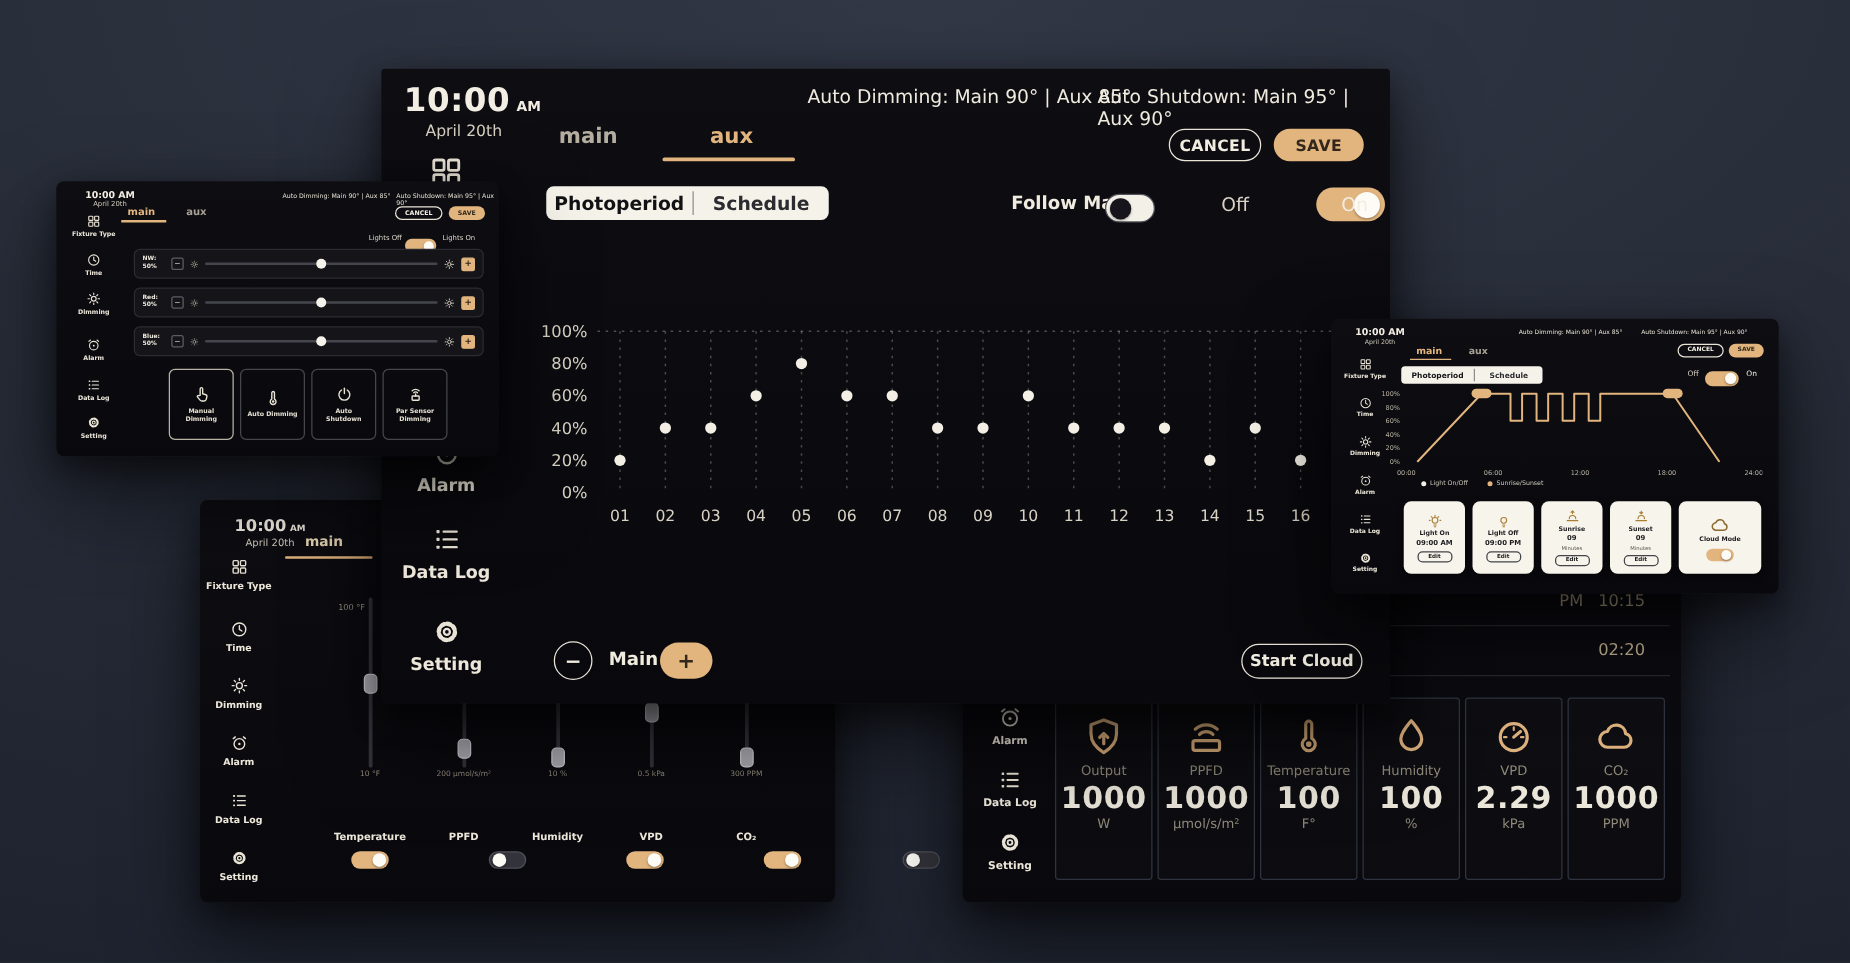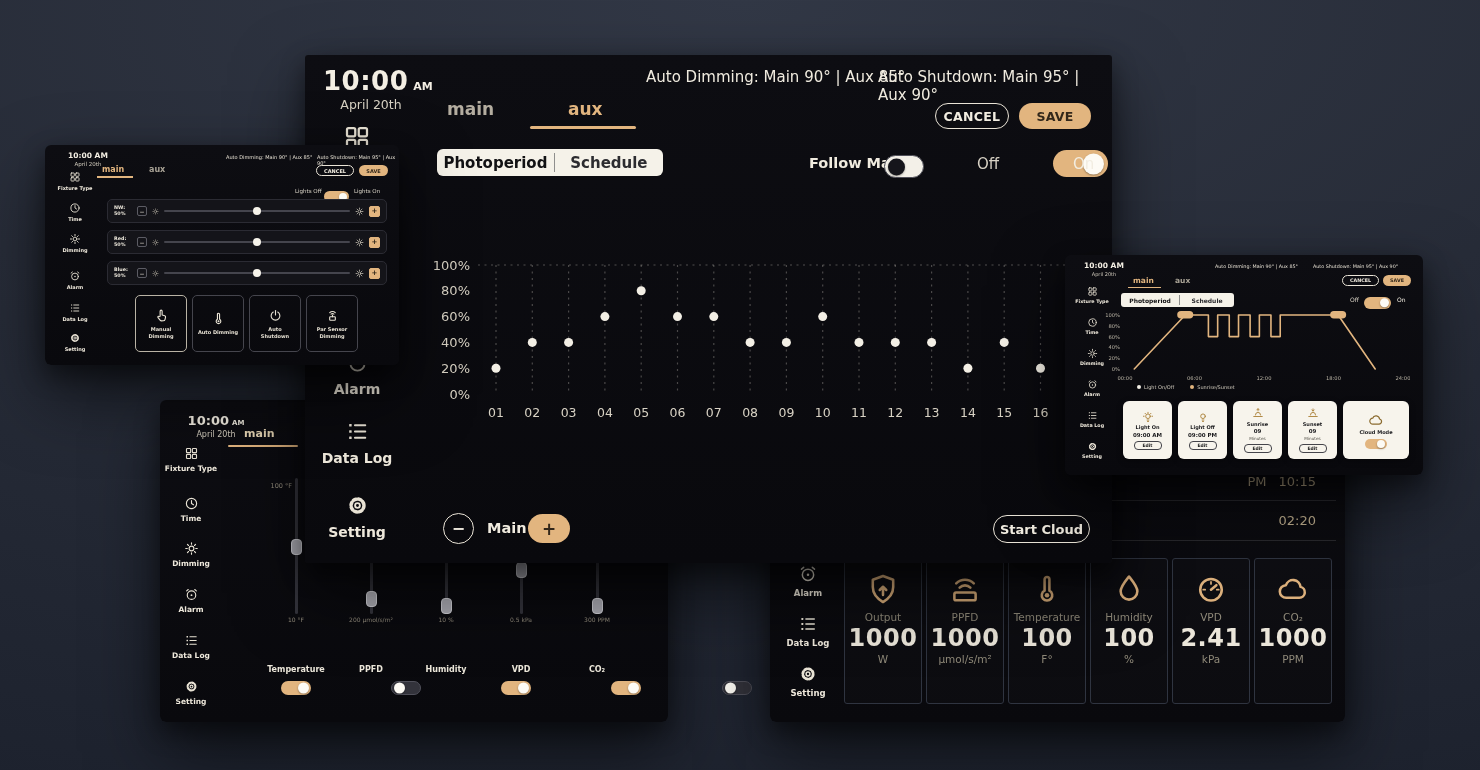--- a/index.html
+++ b/index.html
@@ -242,21 +242,21 @@
     </div>
     <div class="dashcard" style="left:402px;top:158px;width:78px;height:146px;">
       <span class="ico" style="width:34px;height:34px;color:#dcb07c;margin-top:13px;">
           <svg viewBox="0 0 24 24" fill="none" stroke="currentColor" stroke-width="1.8" stroke-linecap="round" stroke-linejoin="round">
             <circle cx="12" cy="12.5" r="7.6"></circle>
             <path d="M12 12.5l3.8-3.2"></path>
             <path d="M6.5 12.5h1.4M12 7v1.4M16.1 12.5h1.4" stroke-width="1.2"></path>
           </svg>
         </span>
       <div style="font-size:10.5px;color:#8f8979;margin-top:5px;">VPD</div>
-      <div style="font-size:24px;font-weight:700;color:#ebe6da;margin-top:1px;letter-spacing:.5px;">2.41</div>
+      <div style="font-size:24px;font-weight:700;color:#ebe6da;margin-top:1px;letter-spacing:.5px;">2.29</div>
       <div style="font-size:10.5px;color:#8f8979;margin-top:1px;">kPa</div>
     </div>
     <div class="dashcard" style="left:484px;top:158px;width:78px;height:146px;">
       <span class="ico" style="width:34px;height:34px;color:#dcb07c;margin-top:13px;">
           <svg viewBox="0 0 24 24" fill="none" stroke="currentColor" stroke-width="1.8" stroke-linecap="round" stroke-linejoin="round">
             <path d="M7.3 18.2h9.2a3.9 3.9 0 0 0 .8-7.7 5.3 5.3 0 0 0-10.3-1.2 4.3 4.3 0 0 0 .3 8.9z"></path>
           </svg>
         </span>
       <div style="font-size:10.5px;color:#8f8979;margin-top:5px;">CO₂</div>
       <div style="font-size:24px;font-weight:700;color:#ebe6da;margin-top:1px;letter-spacing:.5px;">1000</div>

